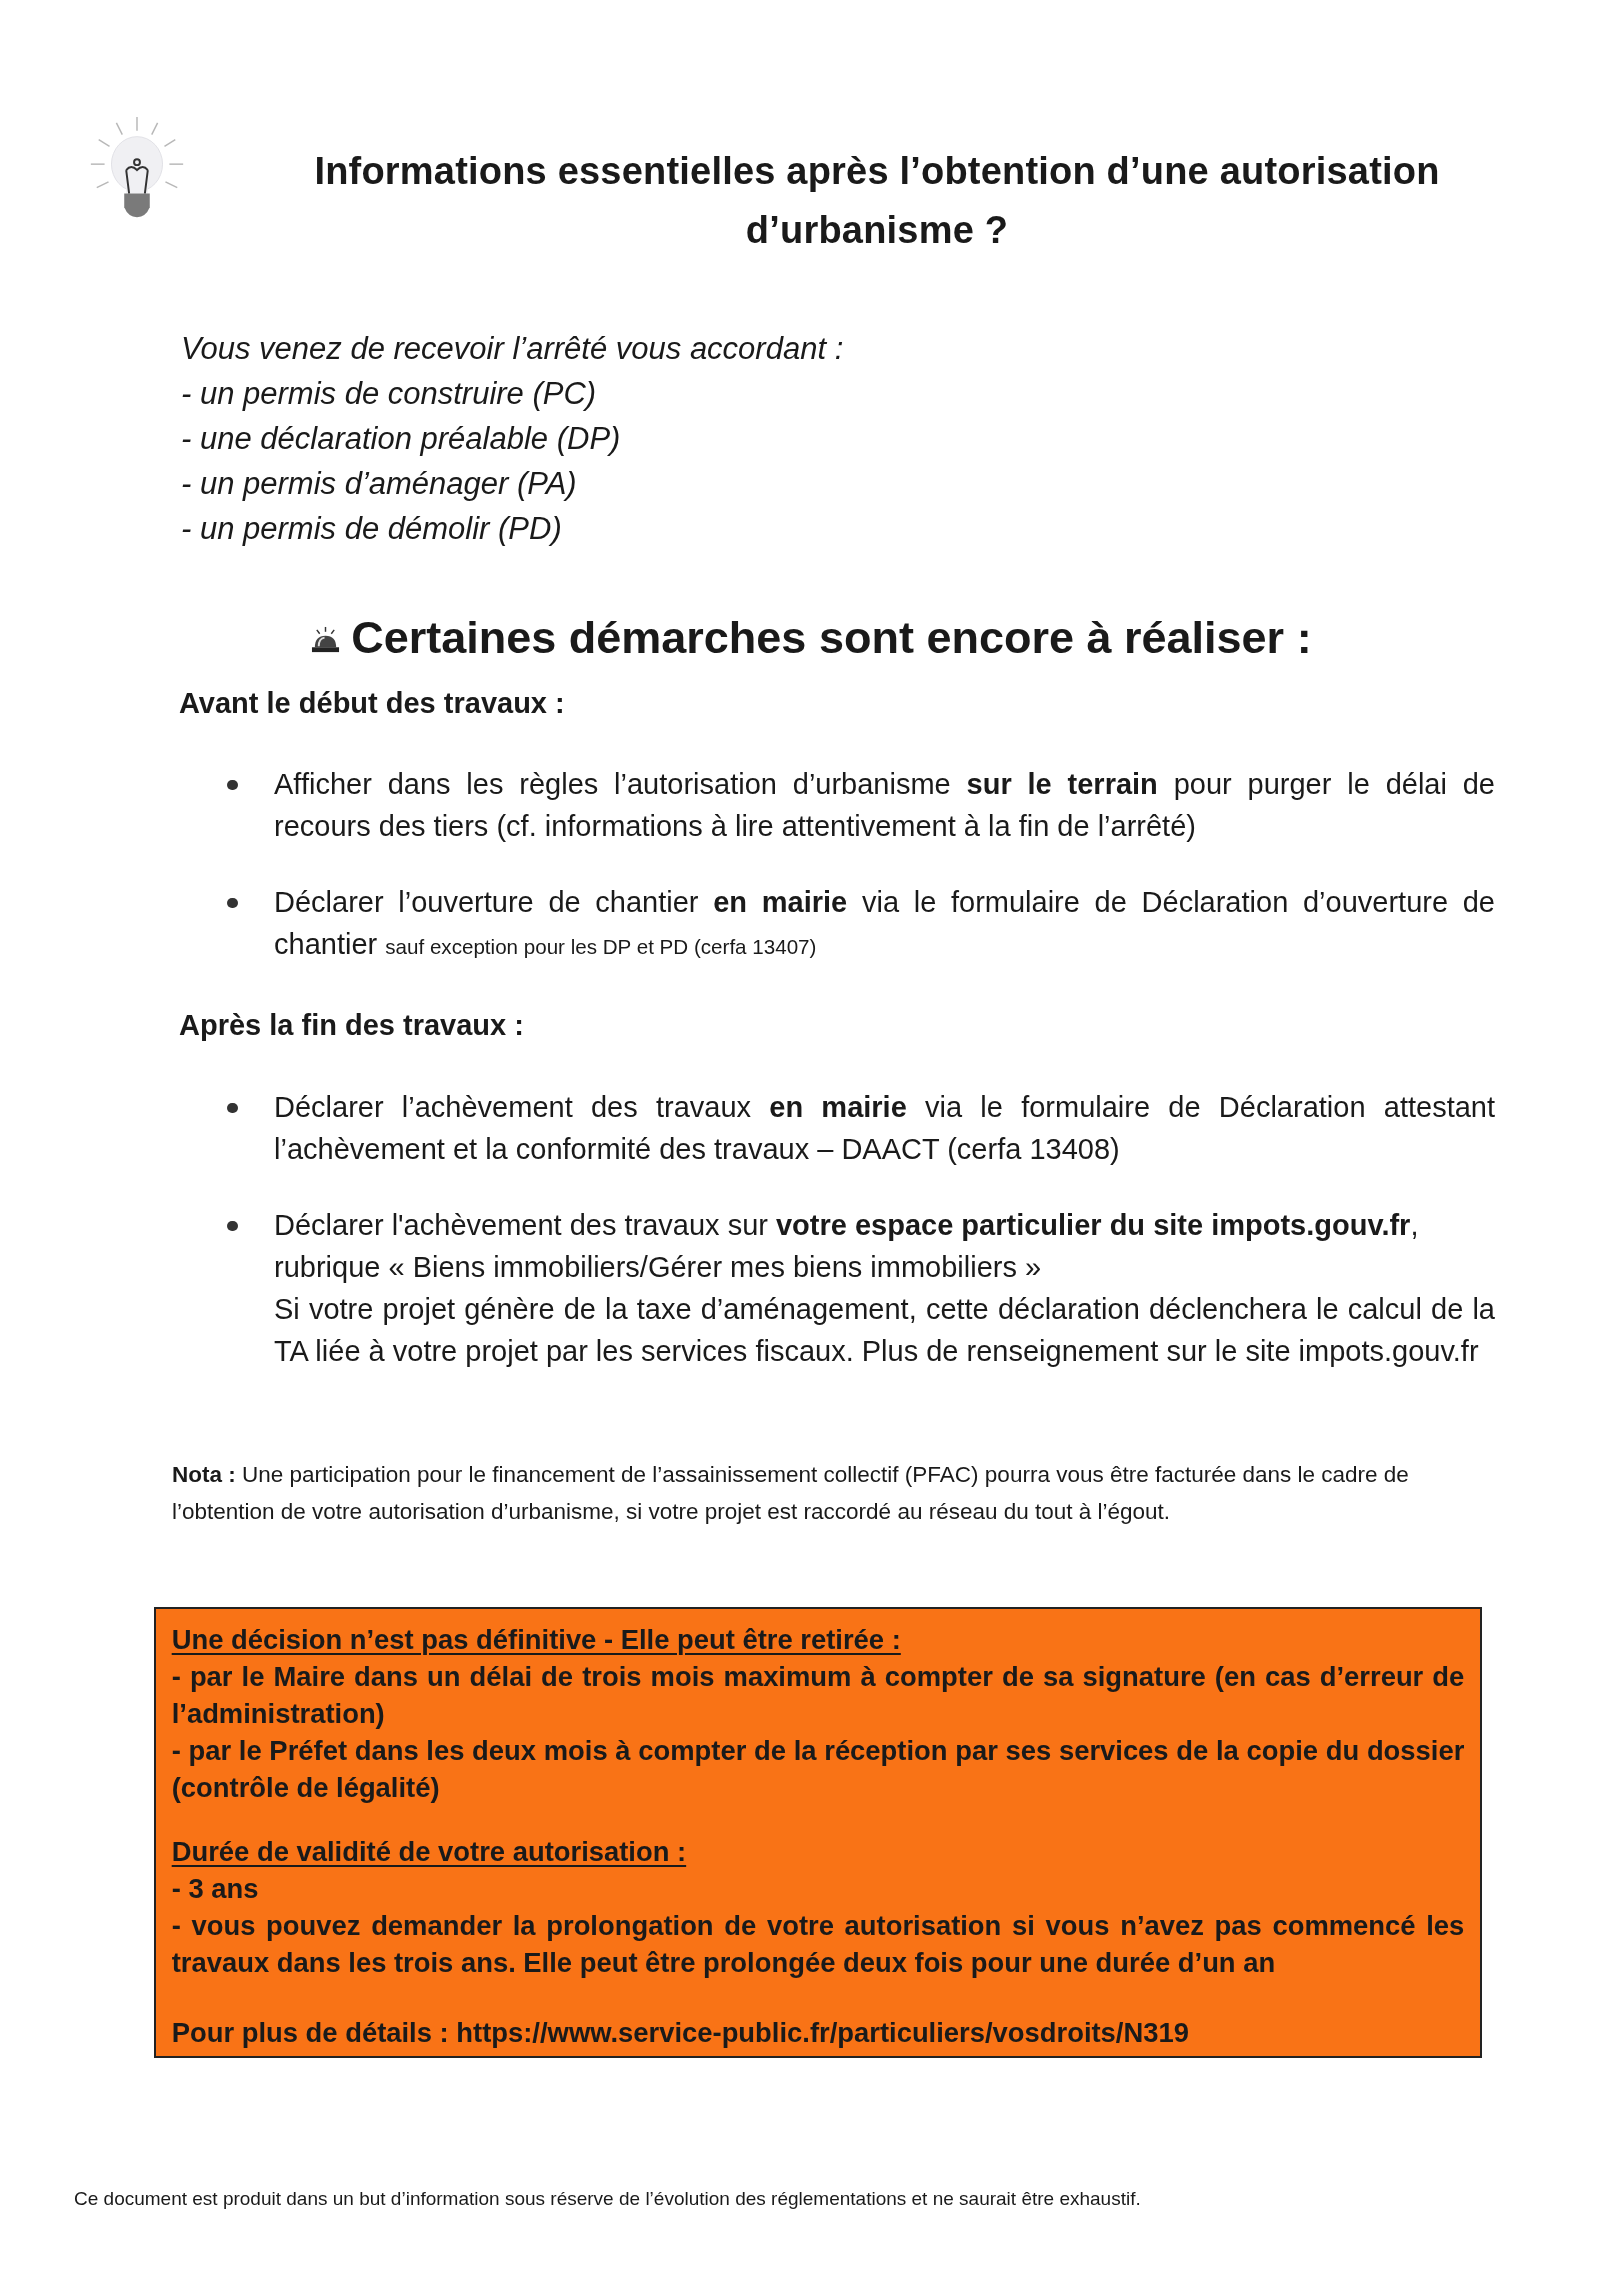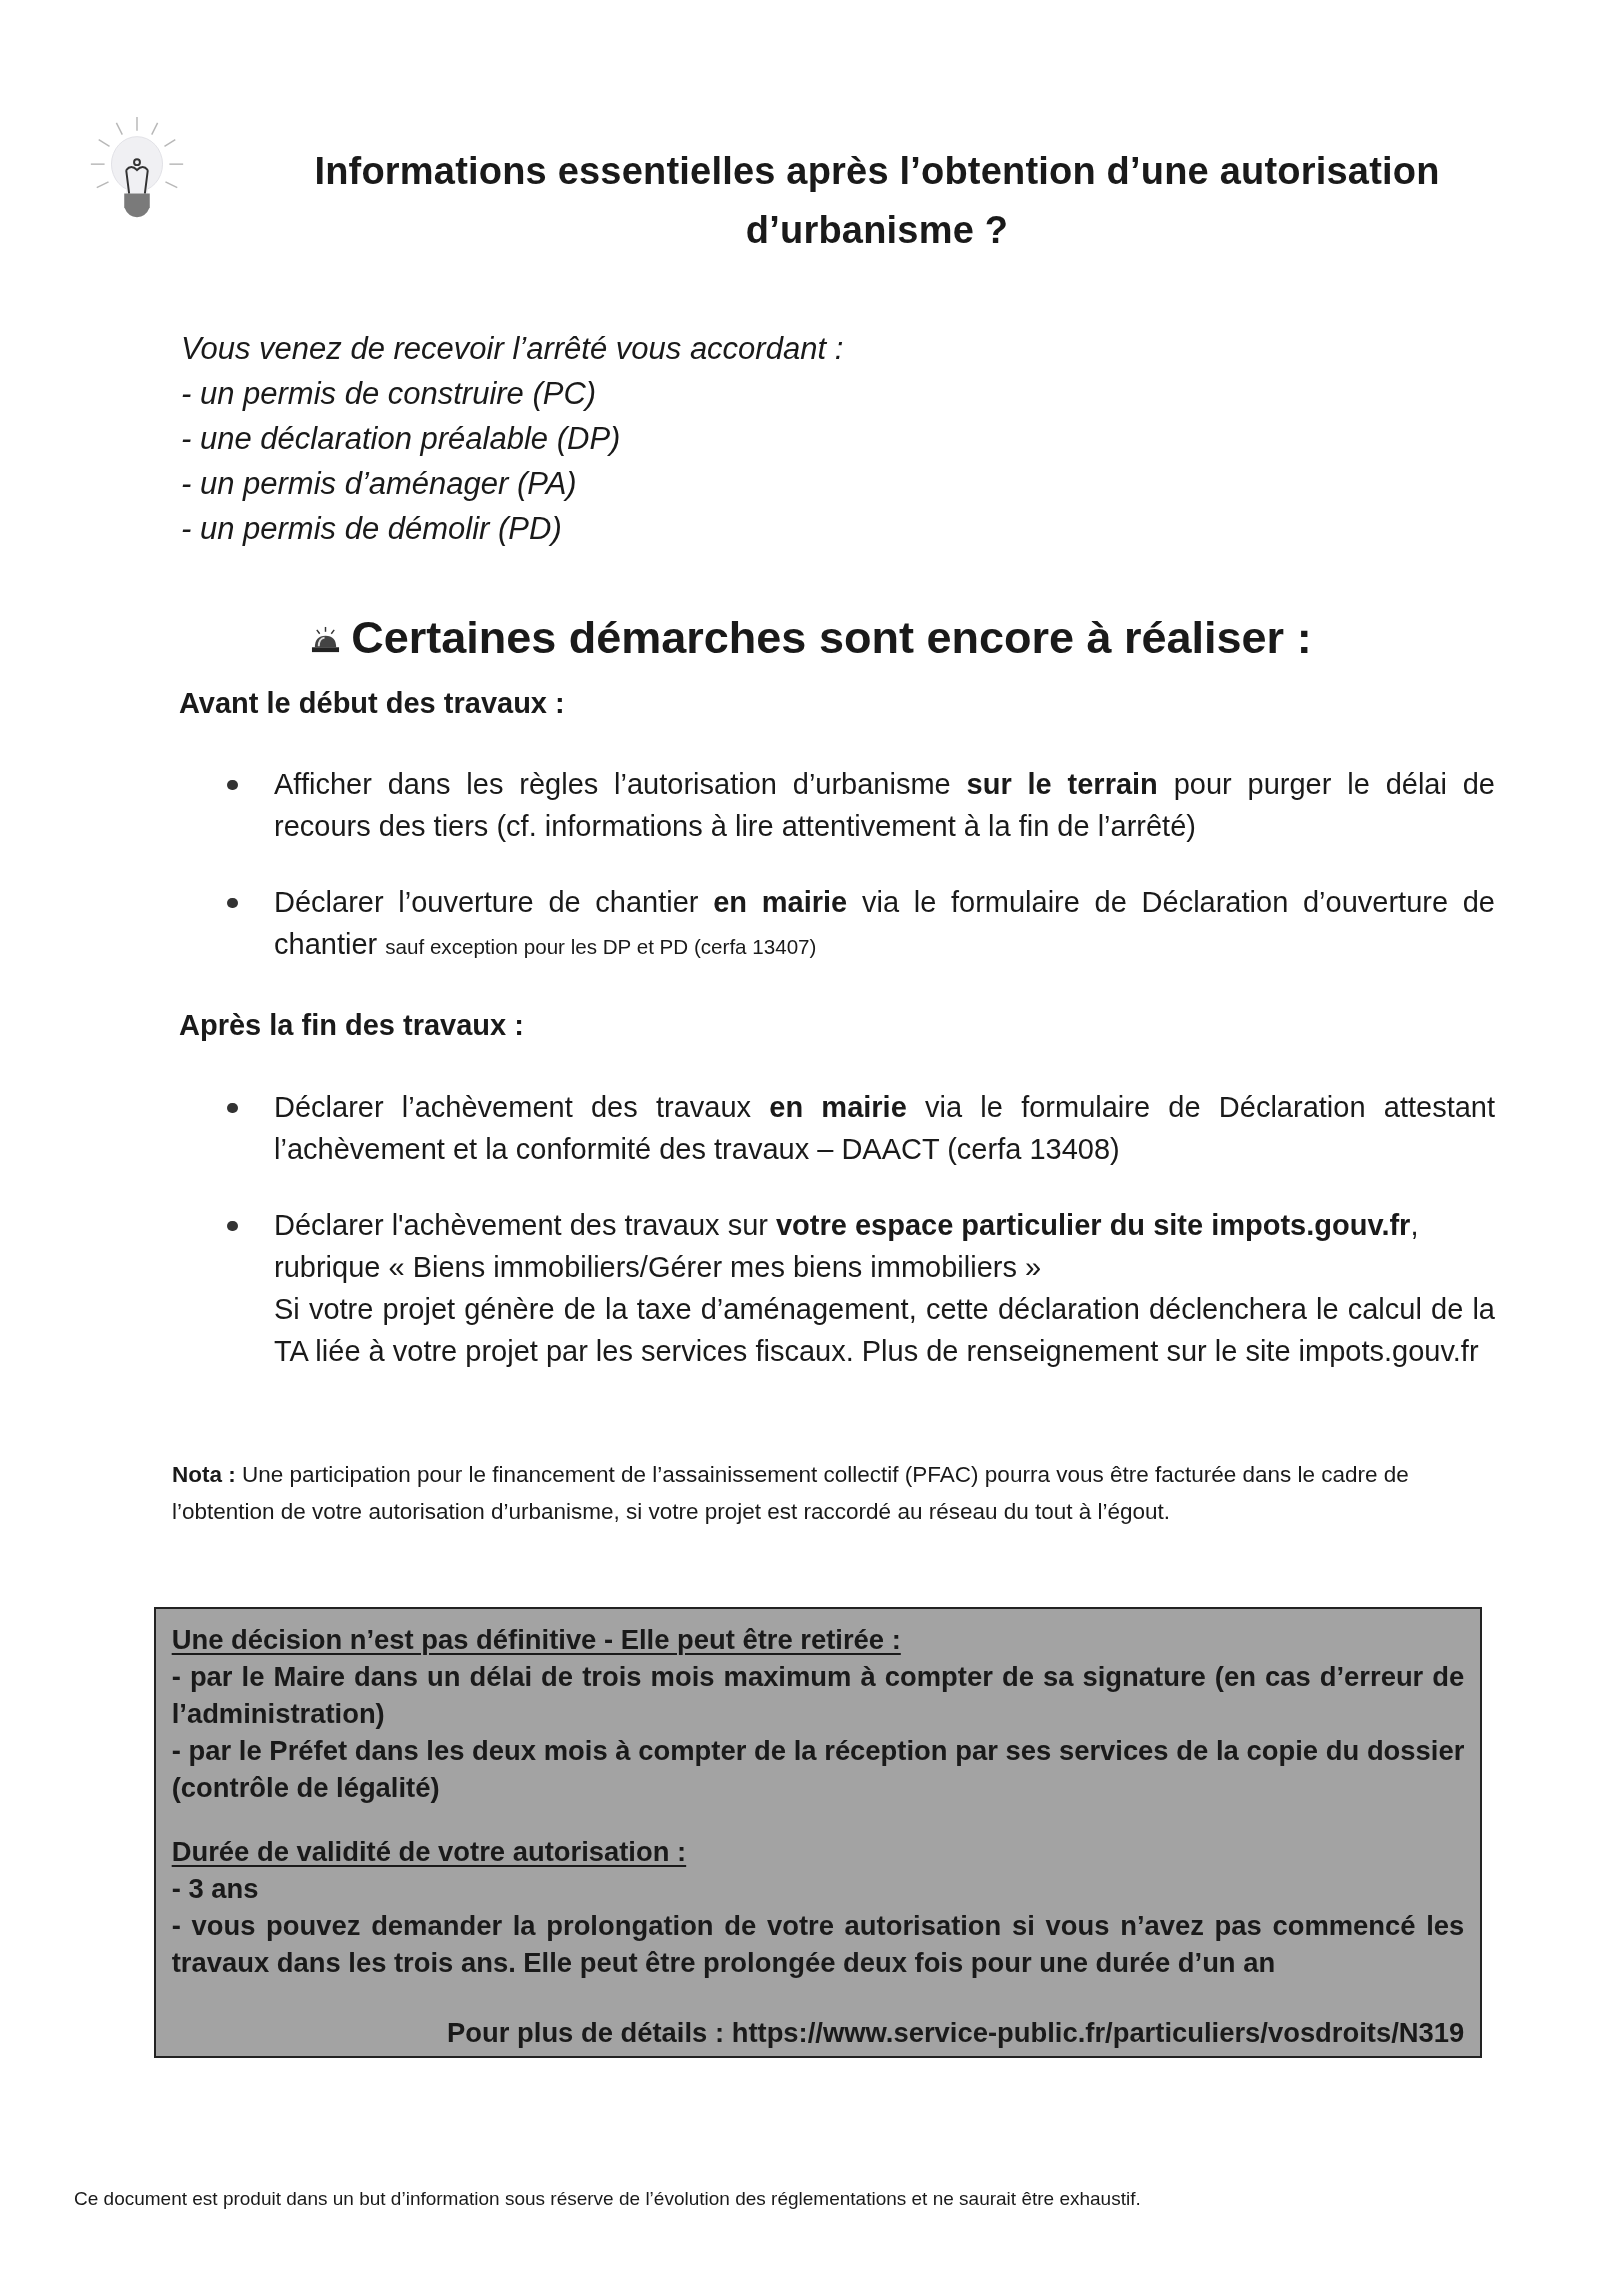--- a/index.html
+++ b/index.html
@@ -34,27 +34,27 @@
   }
   .bullet .justify { text-align: justify; text-align-last: left; }
   .bullet b { font-weight: bold; }
   .bullet .small { font-size: 20.6px; }
   .nota {
     left: 172px; width: 1313px; top: 1456px; font-size: 22.5px; line-height: 37px;
   }
   .nota b { font-weight: bold; }
   .infobox {
     left: 154px; top: 1607px; width: 1328px; height: 451px;
-    border: 2px solid #222; background: #a3a3a3; box-sizing: border-box;
+    border: 2px solid #222; background: #f97316; box-sizing: border-box;
     padding: 11.8px 15.7px 0 15.7px; font-weight: bold; font-size: 27.4px; line-height: 37px;
   }
   .infobox .u { text-decoration: underline; text-underline-offset: 3.9px; text-decoration-thickness: 2px; }
   .infobox .just { text-align: justify; text-align-last: left; }
   .infobox .gap { height: 27.4px; }
-  .infobox .center { text-align: right; margin-top: 33px; }
+  .infobox .center { text-align: left; margin-top: 33px; }
   .footer {
     left: 74px; top: 2184px; font-size: 19px; line-height: 29px; white-space: nowrap;
   }
 </style>
 </head>
 <body>
 
 <div class="abs bulb">
   <svg width="108" height="118" viewBox="0 0 110 120">
     <g stroke="#b8b8b8" stroke-width="1.5" fill="none">

